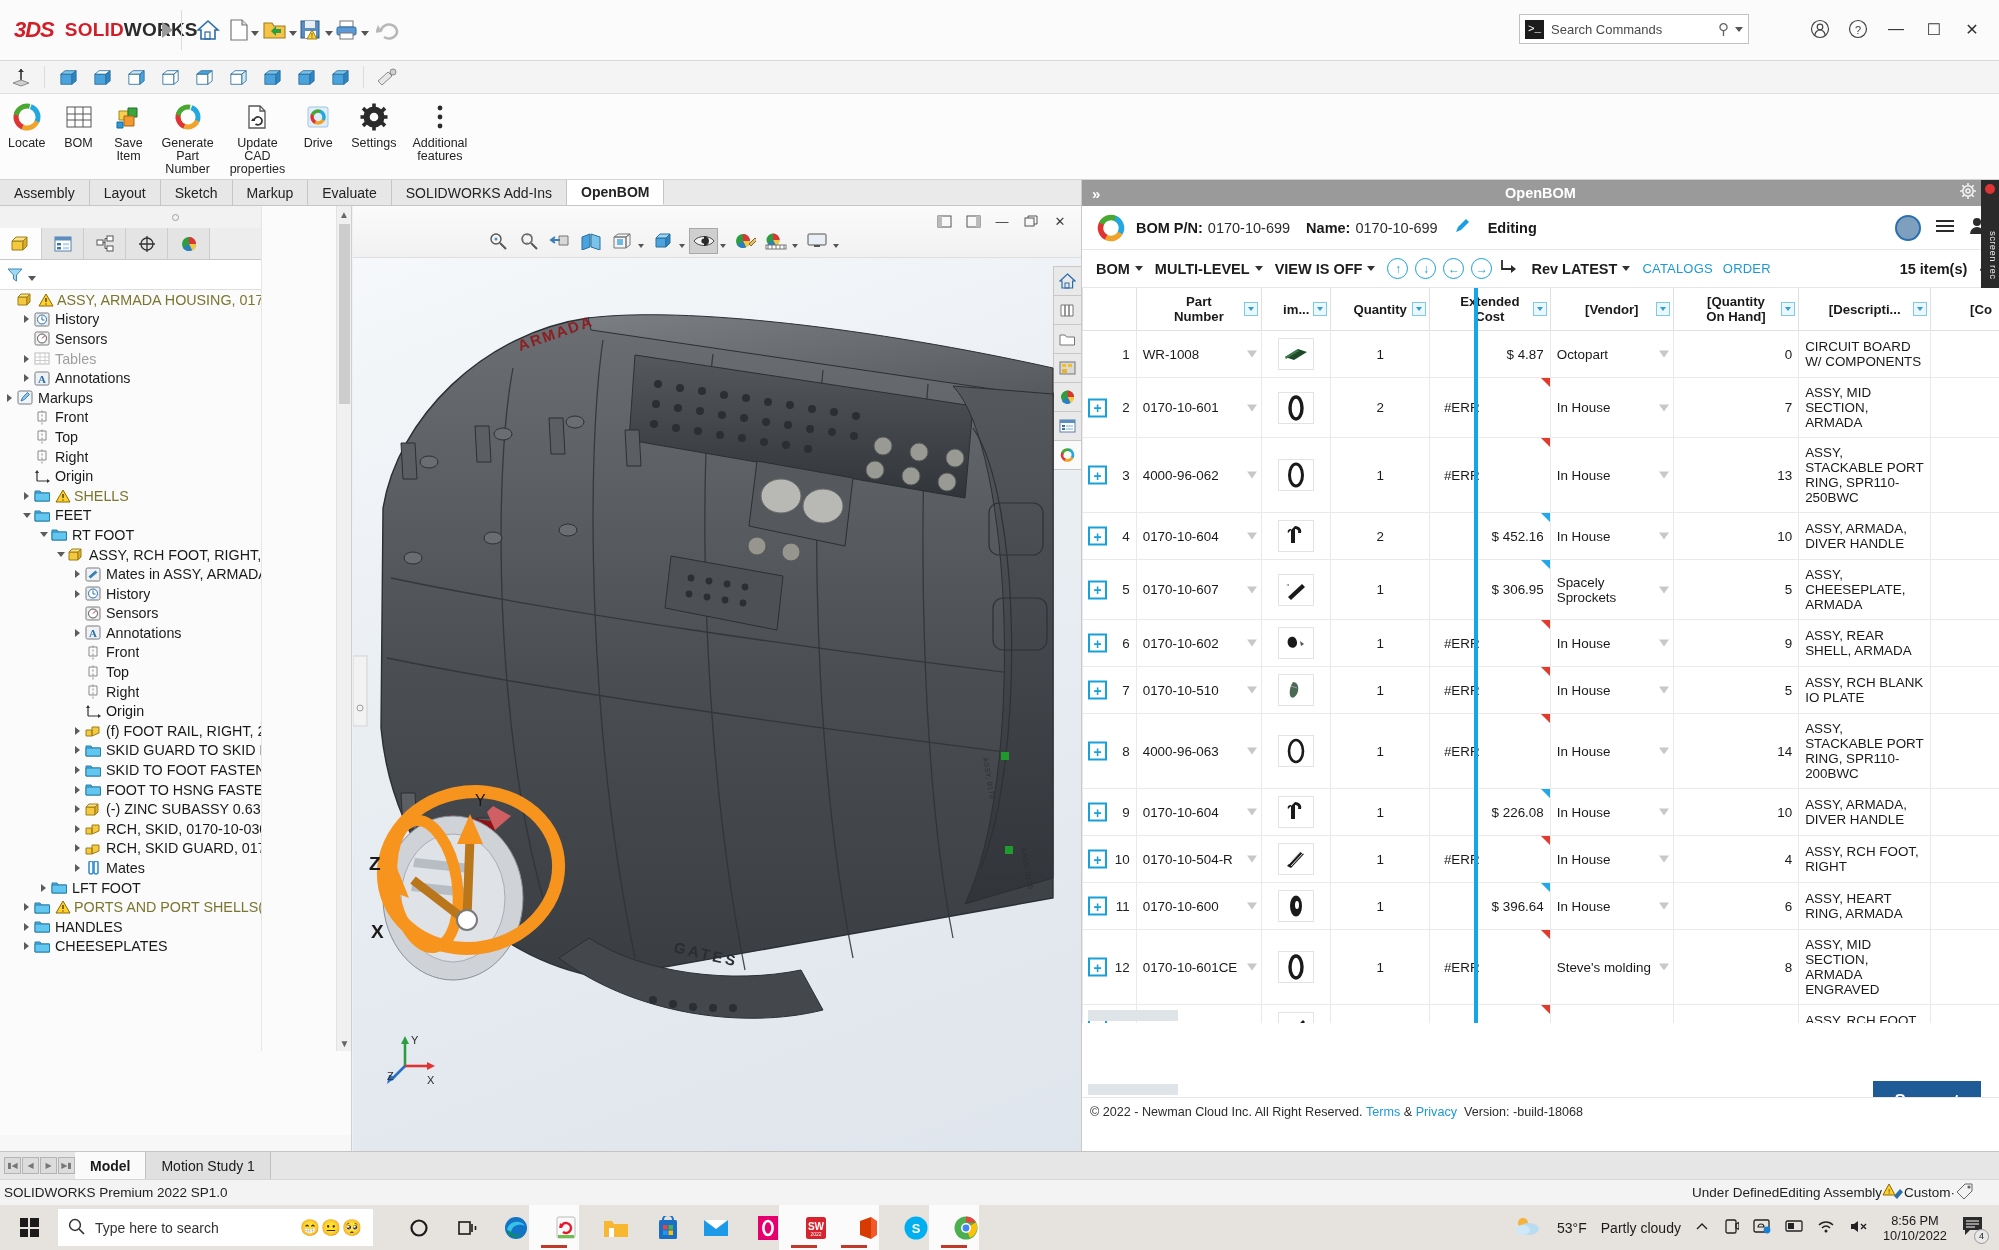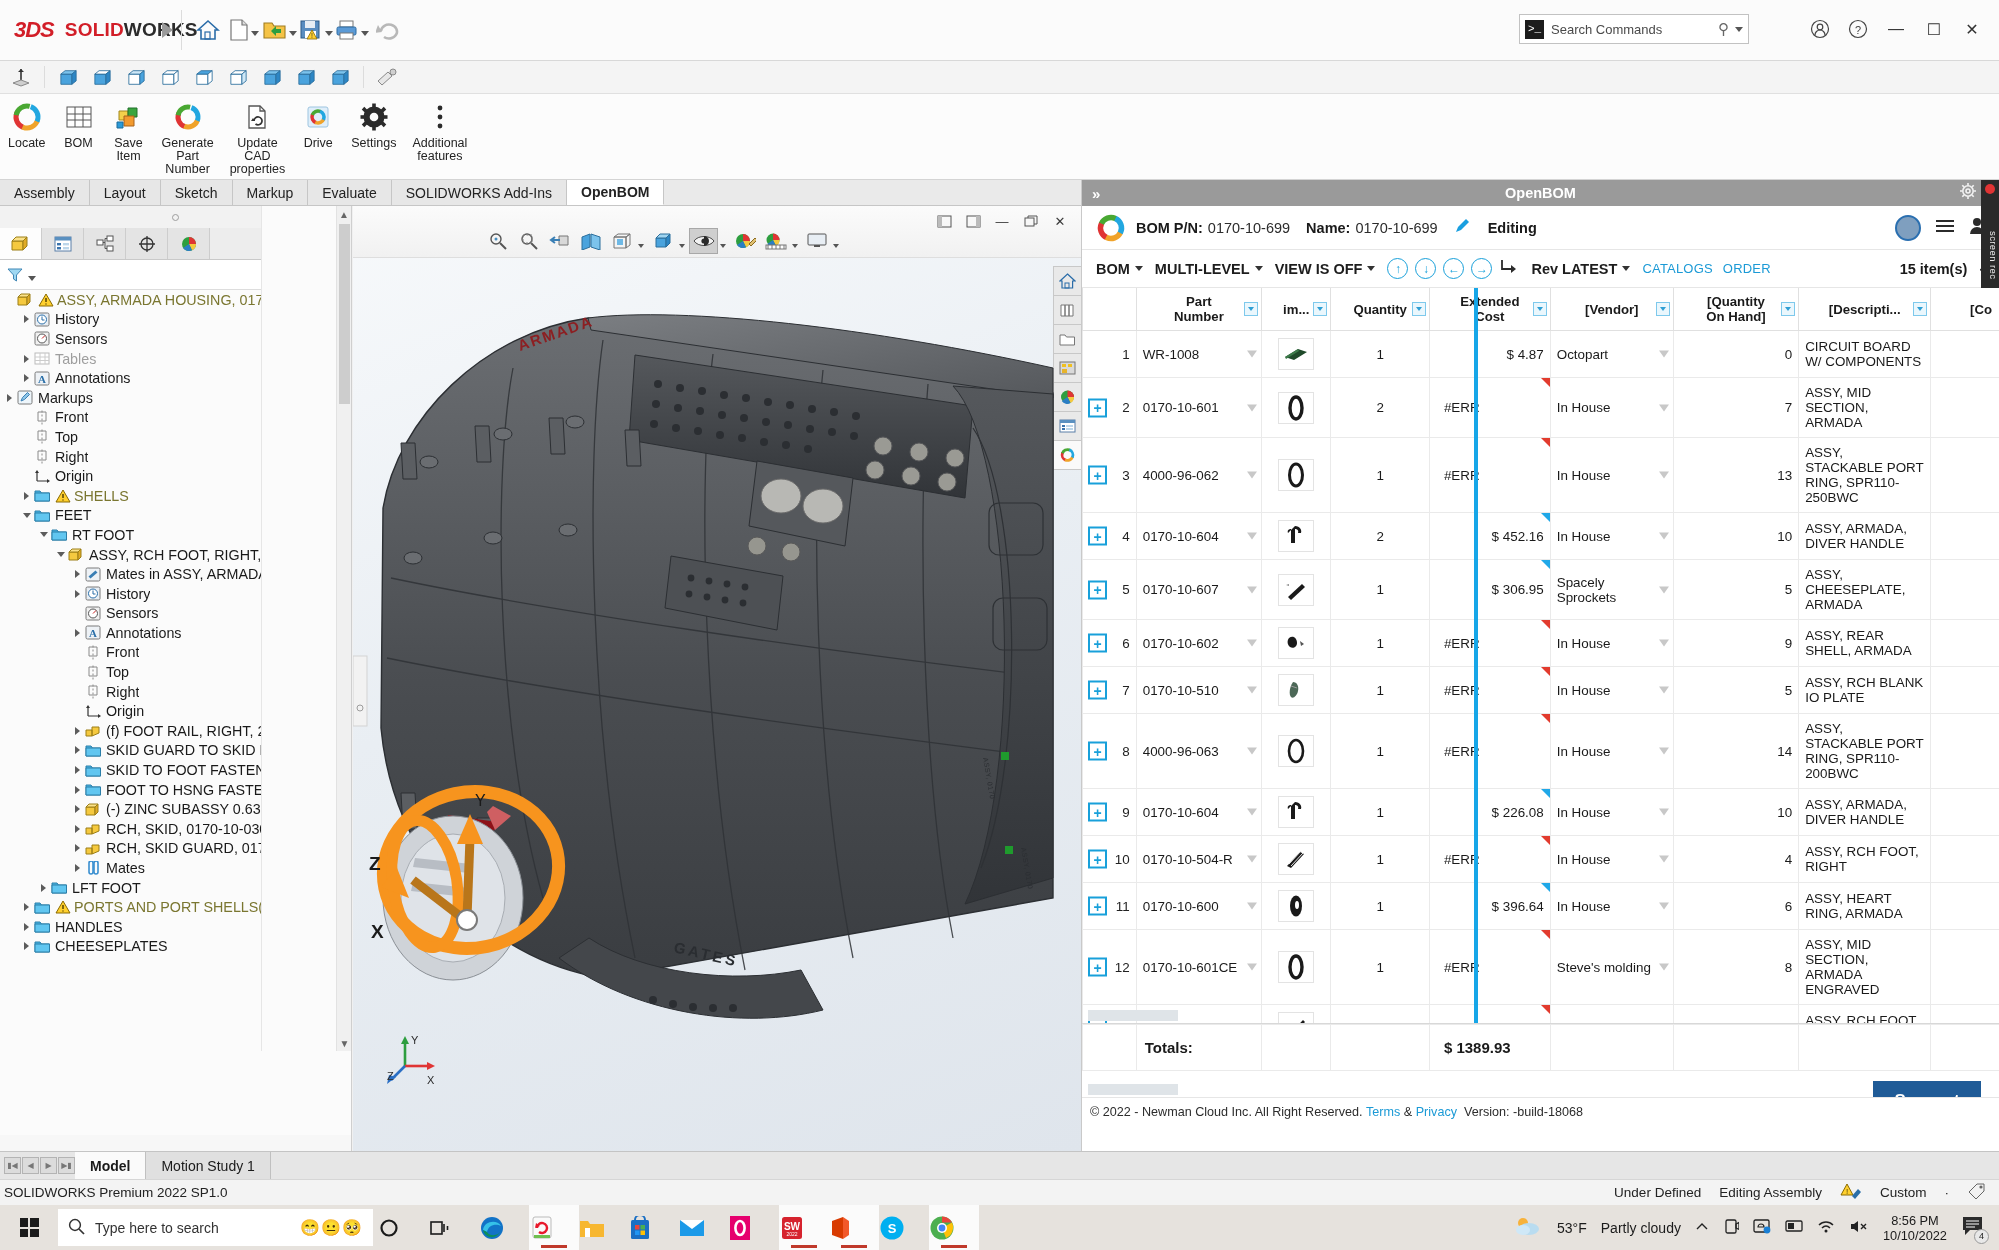--- a/index.html
+++ b/index.html
@@ -225,36 +225,36 @@
   }
   .navbtns{ display:flex; align-items:center; padding-left:4px; gap:1px;}
   .navbtn{ width:17px;height:17px;border:1px solid #b4b4b4;background:#dcdcdc;display:flex;align-items:center;justify-content:center;font-size:8px;color:#777;}
   .mtab{ display:flex;align-items:center;padding:0 15px;font-size:14px;border-right:1px solid #c0c0c0;background:#e0e0e0;}
   .mtab.active{ background:#fafafa; font-weight:bold;}
   .statusbar{
     position:absolute; left:0; top:1179px; width:1999px; height:26px;
     background:#f3f3f3; border-top:1px solid #d6d6d6; display:flex; align-items:center;
     font-size:13.5px; color:#222; padding-left:4px;
   }
-  .sb-right{ margin-left:auto; display:flex; align-items:center; gap:18px; padding-right:12px;}
+  .sb-right{ margin-left:auto; display:flex; align-items:center; padding-right:24px;}
 
   .taskbar{
     position:absolute; left:0; top:1205px; width:1999px; height:45px;
     background:#e6e2dd; display:flex; align-items:center;
   }
   .tb-start{ width:58px; height:45px; display:flex; align-items:center; justify-content:center;}
   .winlogo{ width:19px;height:19px; display:grid; grid-template-columns:1fr 1fr; grid-gap:2px;}
   .winlogo i{ background:#1b1b1b; display:block;}
   .tb-search{
     width:315px; height:37px; background:#fff; display:flex; align-items:center;
     padding:0 10px; font-size:14px; color:#333; gap:10px;
   }
   .tb-emoji{ margin-left:auto; font-size:16px; letter-spacing:1px;}
   .tb-icons{ display:flex; align-items:center; gap:0; margin-left:6px;}
-  .tbi{ width:50px;height:45px; display:flex;align-items:center;justify-content:flex-start; position:relative;}
+  .tbi{ width:50px;height:45px; display:flex;align-items:center;justify-content:flex-end; position:relative;}
   .tbi.act{ background:#fbfbfb;}
   .tbi .ul{ position:absolute; bottom:2px; left:12px; width:26px; height:3px; background:#c0392b;}
   .tray{ margin-left:auto; display:flex; align-items:center; gap:14px; padding-right:12px; font-size:14px; color:#1b1b1b;}
   .clock{ text-align:center; font-size:12.8px; line-height:15px;}
   .notif{ width:26px;height:26px; position:relative;}
   .notif-badge{ position:absolute; right:-2px; bottom:-3px; width:15px;height:15px;border-radius:50%;
                 background:#e8e8e8; border:1px solid #999; font-size:9px; display:flex;align-items:center;justify-content:center;}
 </style>
 </head>
 <body>
@@ -1710,37 +1710,20 @@
               <td class="c-vend"><span>In House</span></td>
               <td class="c-qoh">3</td>
               <td class="c-desc">ASSY, RCH FOOT, LEFT</td>
               <td class="c-co"></td>
             </tr>
           </tbody>
       </table>
       <div class="hscroll-mini"></div>
     </div>
 
-    <div class="totals">
-      <table class="tot">
-        <tbody>
-            <tr>
-          <td class="c-idx"></td>
-          <td class="c-pn">Totals:</td>
-          <td class="c-im"></td>
-          <td class="c-qty"></td>
-          <td class="c-cost" style="text-align:left;padding-left:14px;">$ 1389.93</td>
-          <td class="c-vend"></td>
-          <td class="c-qoh"></td>
-          <td class="c-desc"></td>
-          <td class="c-co"></td>
-        </tr>
-      </tbody>
-        </table>
-    </div>
 
     <div class="hscroll-foot"></div>
     <div class="support">Support</div>
 
     <div class="bom-foot">
       <span>© 2022 - Newman Cloud Inc. All Right Reserved.</span>&nbsp;
       <span class="lk">Terms</span>&nbsp;
       <span>&amp;</span>&nbsp;
       <span class="lk">Privacy</span>&nbsp;&nbsp;
       <span>Version: -build-18068</span>

